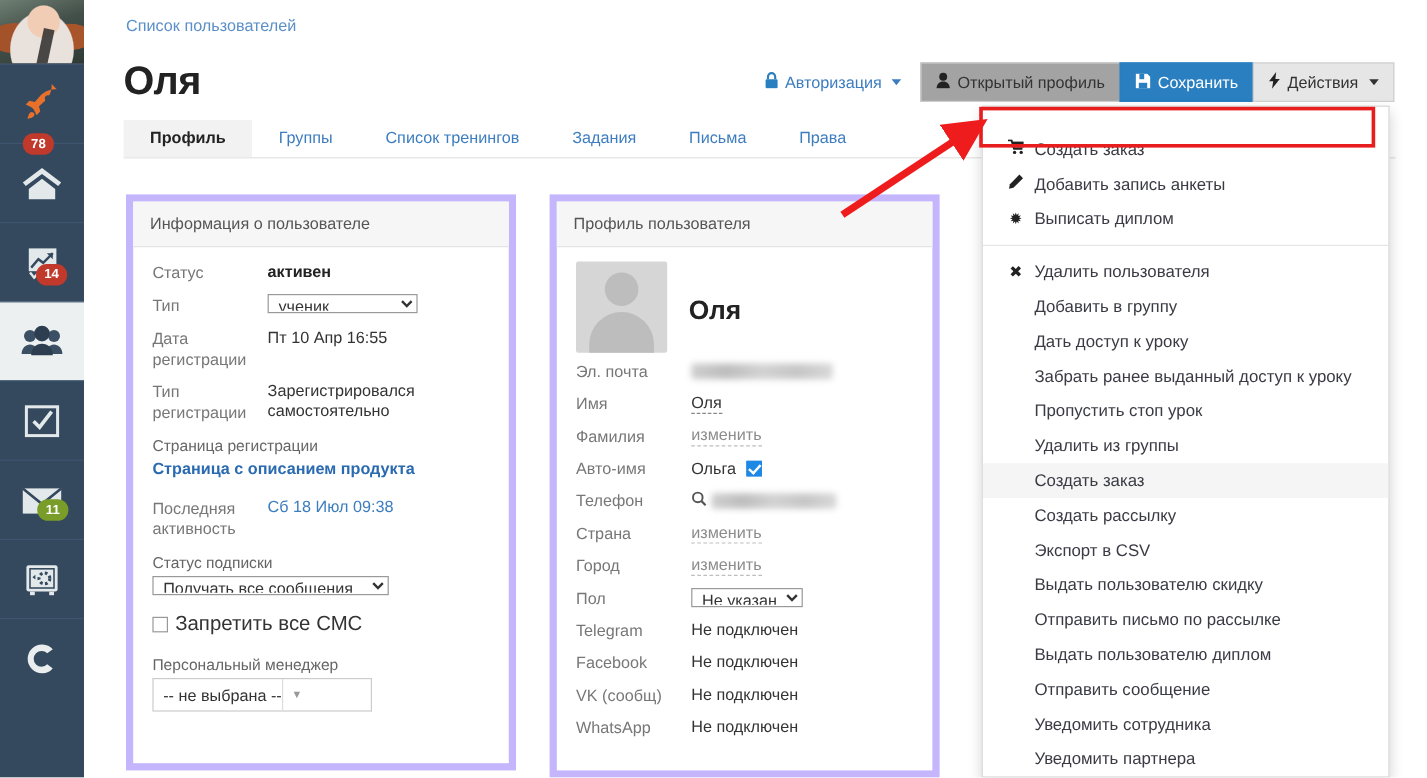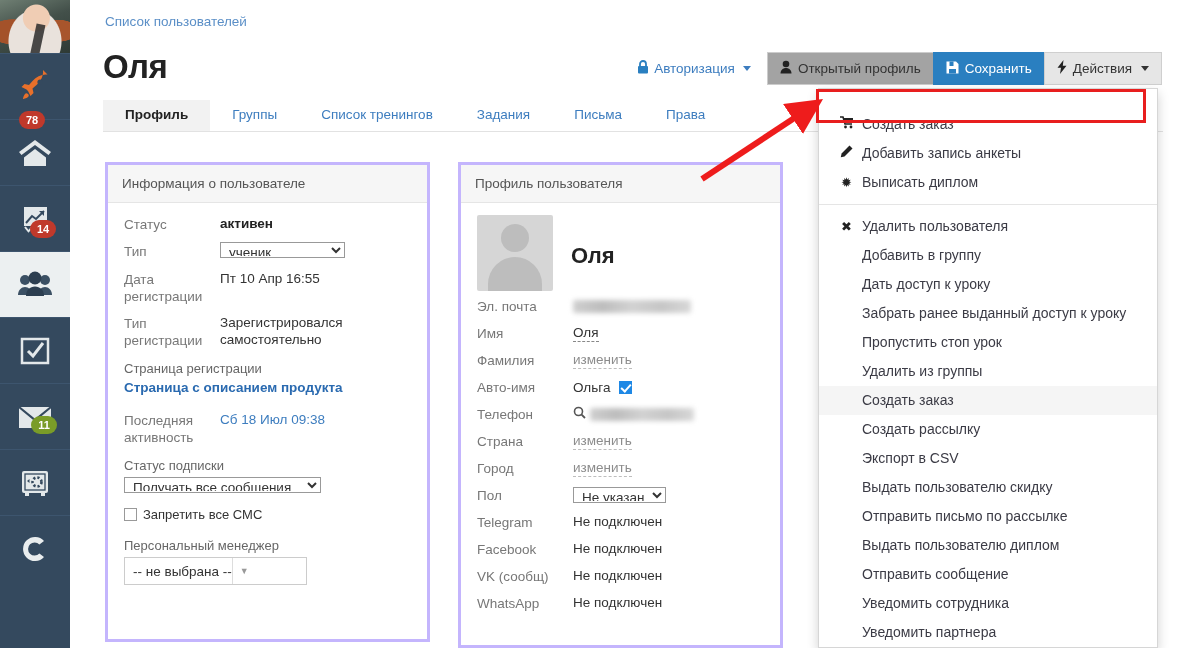--- a/index.html
+++ b/index.html
@@ -125,21 +125,21 @@
   }
   .tab.active {
     background: #f2f2f2;
     color: #222; font-weight: bold;
   }
 
   
   .panel {
     position: absolute;
     background: #fff;
-    border: 3px solid #c4b5fd;
+    border: 6px solid #c4b5fd;
   }
   .panel-head {
     background: #f6f6f6;
     border-bottom: 1px solid #e5e5e5;
     padding: 11px 14px;
     font-size: 13.5px;
     color: #555;
   }
   .panel-body { padding: 12px 16px 14px; }
 
@@ -185,21 +185,21 @@
     cursor: pointer;
   }
   .fakesel .arr {
     width: 24px; height: 26px;
     border-left: 1px solid #ddd;
     display: flex; align-items: center; justify-content: center;
     color: #999; font-size: 9px;
   }
 
   .block-label { font-size: 13px; color: #666; margin: 12px 0 4px; }
-  .chk-row { display: flex; align-items: center; gap: 6px; margin: 12px 0 0; font-size: 13px; color: #333;}
+  .chk-row { display: flex; align-items: center; gap: 6px; margin: 12px 0 0; font-size: 17px; color: #333;}
   .chk {
     width: 13px; height: 13px; border: 1px solid #999; background: #fff;
     flex: none;
   }
   .chk.on {
     background: #1e88e5; border-color: #1e88e5;
     position: relative;
   }
   .chk.on::after {
     content: ""; position: absolute;

